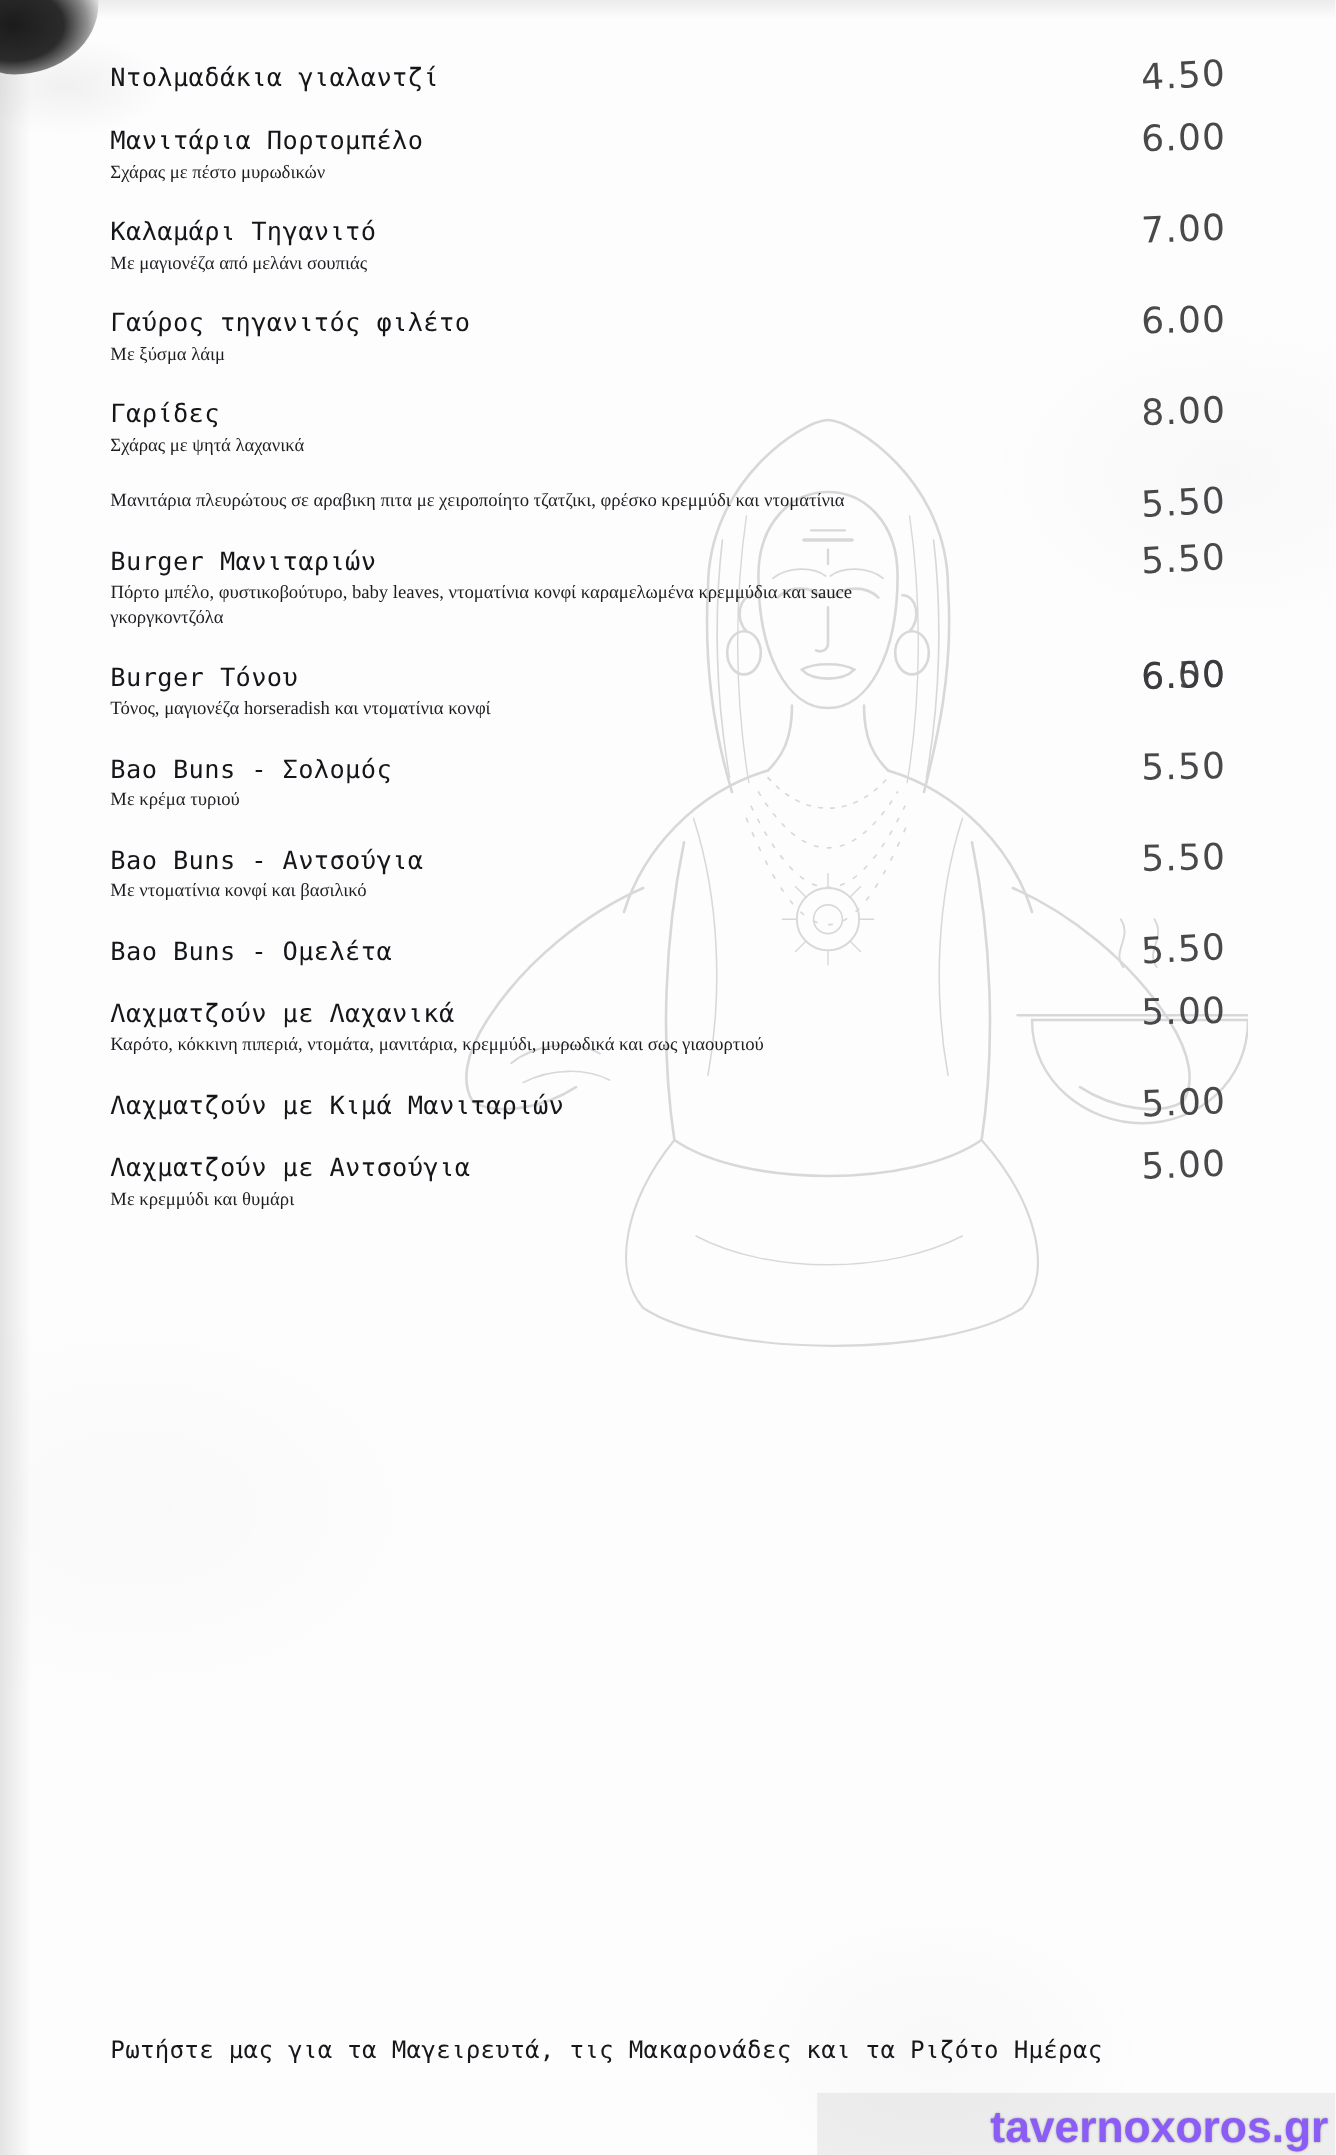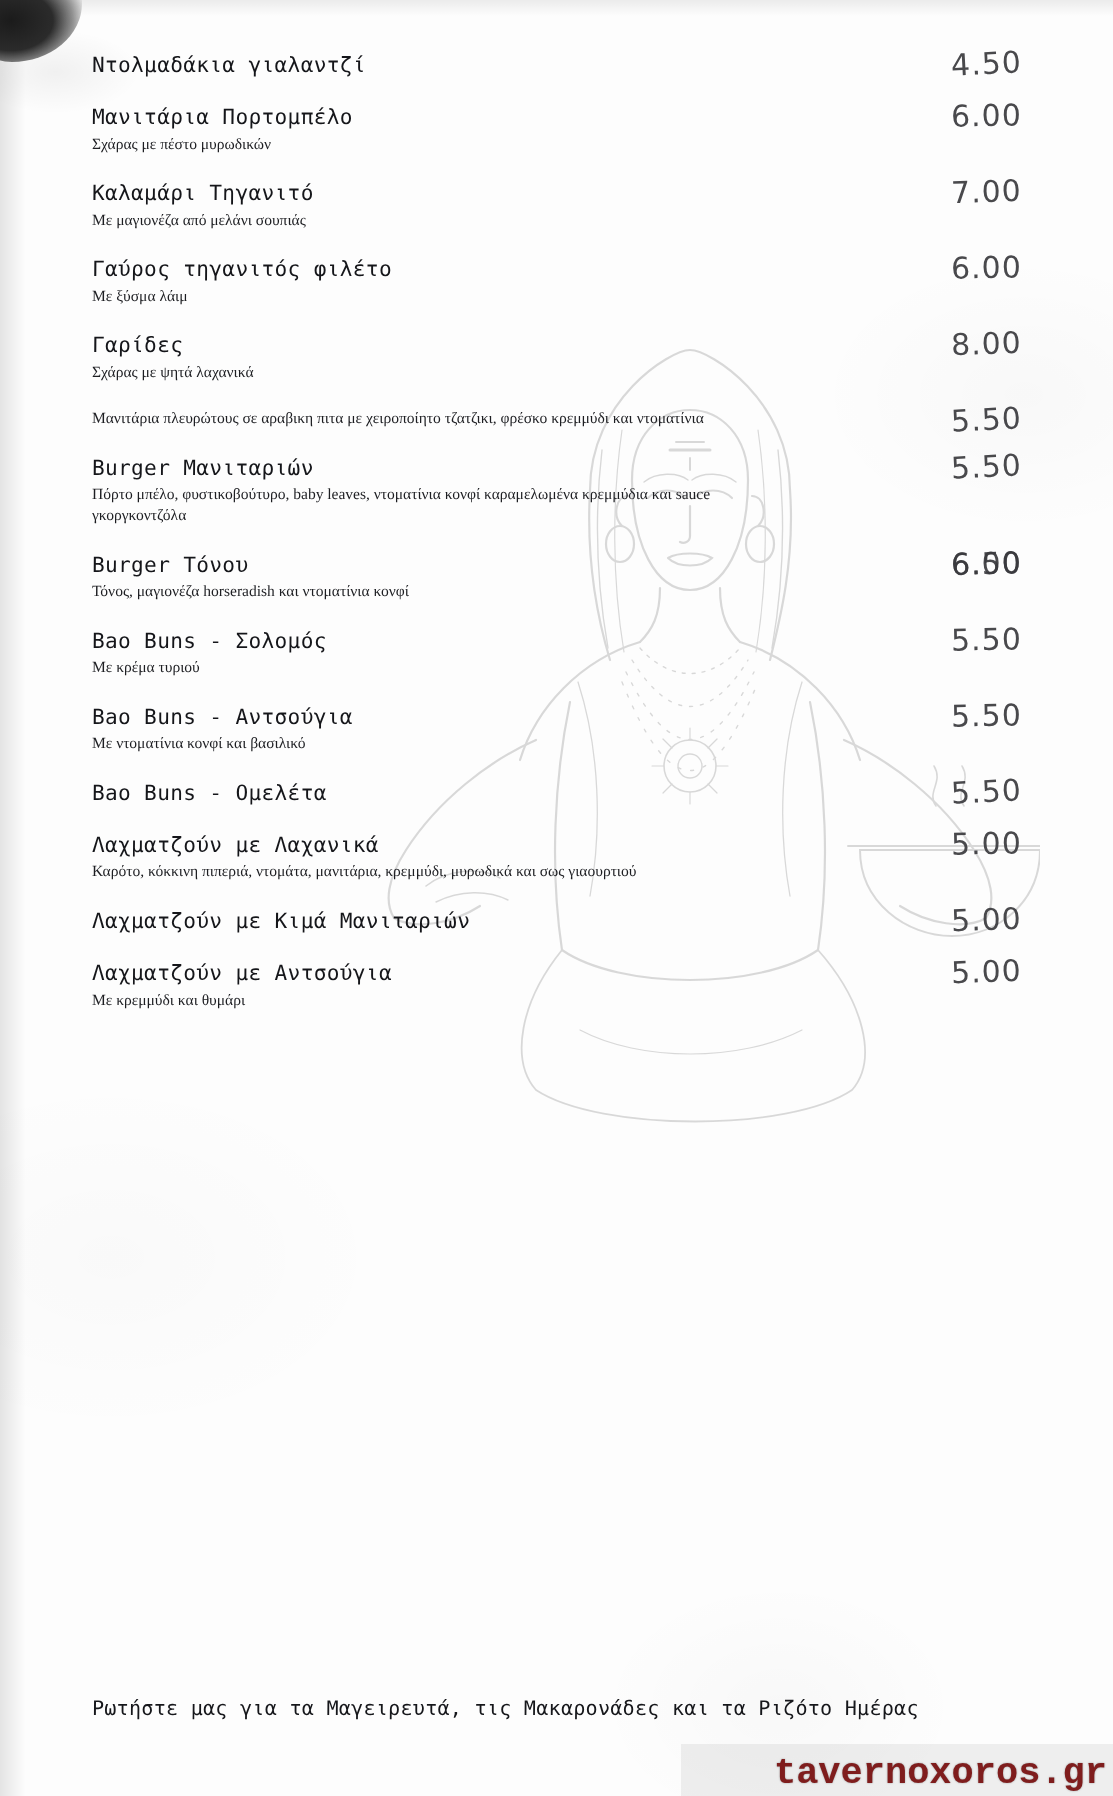--- a/index.html
+++ b/index.html
@@ -119,24 +119,24 @@
     color: #16171b;
     letter-spacing: 0.3px;
     transform: skewX(-0.5deg);
     margin-top: 36px;
   }
 
   .watermark {
     position: absolute;
     right: 6px;
     bottom: 2px;
-    font-family: Liberation Mono, monospace;
+    font-family: Liberation Sans, sans-serif;
     font-size: 37px;
     font-weight: 700;
-    color: #7f1d1d;
+    color: #8b5cf6;
     text-shadow: 0 0 2px rgba(0,0,0,0.35);
     letter-spacing: 0px;
   }
   .wm-bg {
     position: absolute;
     right: 0;
     bottom: 0;
     width: 432px;
     height: 52px;
     background: rgba(0,0,0,0.06);

